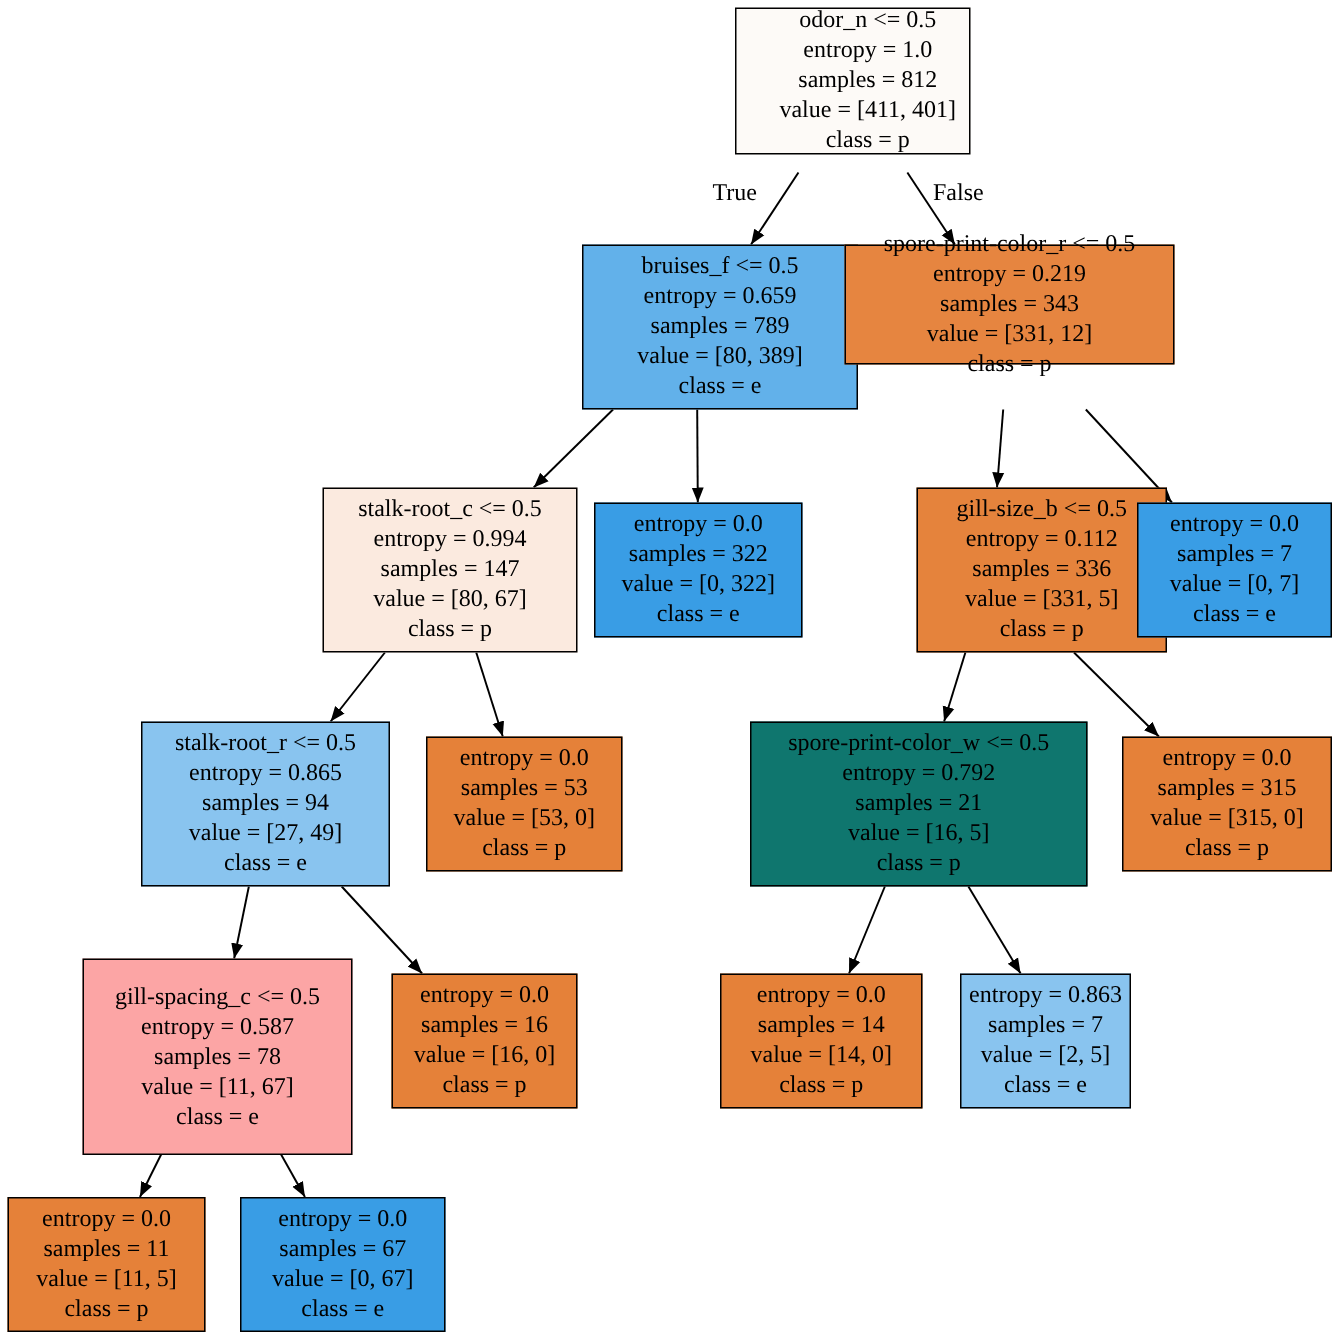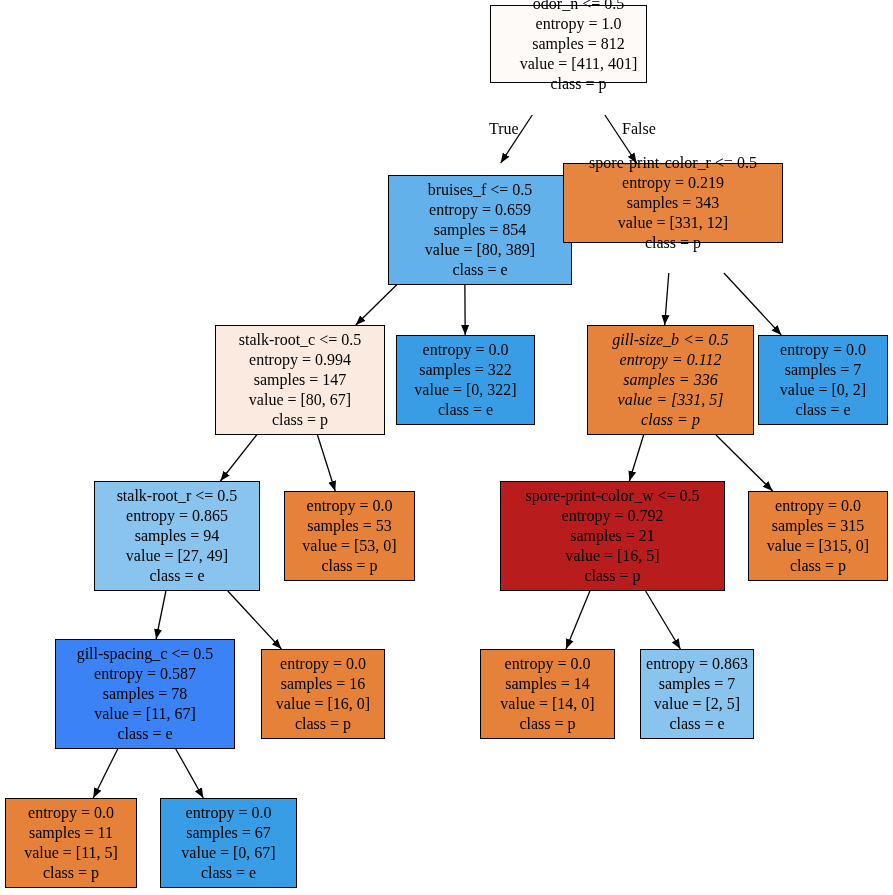--- a/index.html
+++ b/index.html
@@ -56,33 +56,33 @@
       <line x1="317.5" y1="435" x2="335.2" y2="491" stroke="#000000" stroke-width="1.3" marker-end="url(#arrowhead)"></line>
       <line x1="643.6" y1="435" x2="629.4" y2="481" stroke="#000000" stroke-width="1.3" marker-end="url(#arrowhead)"></line>
       <line x1="716.0" y1="435" x2="772.6" y2="491" stroke="#000000" stroke-width="1.3" marker-end="url(#arrowhead)"></line>
       <line x1="165.9" y1="591" x2="156.1" y2="639" stroke="#000000" stroke-width="1.3" marker-end="url(#arrowhead)"></line>
       <line x1="227.8" y1="591" x2="281.4" y2="649" stroke="#000000" stroke-width="1.3" marker-end="url(#arrowhead)"></line>
       <line x1="589.9" y1="591" x2="566.0" y2="649" stroke="#000000" stroke-width="1.3" marker-end="url(#arrowhead)"></line>
       <line x1="645.6" y1="591" x2="680.4" y2="649" stroke="#000000" stroke-width="1.3" marker-end="url(#arrowhead)"></line>
       <line x1="117.7" y1="749" x2="93.3" y2="798" stroke="#000000" stroke-width="1.3" marker-end="url(#arrowhead)"></line>
       <line x1="175.8" y1="749" x2="203.3" y2="798" stroke="#000000" stroke-width="1.3" marker-end="url(#arrowhead)"></line>
     </svg>
-    <div class="edge-label" style="left: 489px; top: 121px;">True</div>
+    <div class="edge-label" style="left: 475px; top: 121px;">True</div>
     <div class="edge-label" style="left: 622px; top: 121px;">False</div>
-    <div class="node" style="left: 490px; top: 5px; width: 157px; height: 78px; background: rgb(253, 250, 247); padding-left: 20px;">
+    <div class="node" style="left: 490px; top: 5px; width: 157px; height: 98px; background: rgb(253, 250, 247); padding-left: 20px;">
       <span>odor_n &lt;= 0.5</span>
       <span>entropy = 1.0</span>
       <span>samples = 812</span>
       <span>value = [411, 401]</span>
       <span>class = p</span>
     </div>
-    <div class="node" style="left: 388px; top: 163px; width: 184px; height: 110px; background: rgb(98, 177, 234); margin-top: 12px;">
+    <div class="node" style="left: 388px; top: 163px; width: 184px; height: 110px; background: rgb(98, 177, 234);">
       <span>bruises_f &lt;= 0.5</span>
       <span>entropy = 0.659</span>
-      <span>samples = 854</span>
+      <span>samples = 789</span>
       <span>value = [80, 389]</span>
       <span>class = e</span>
     </div>
     <div class="node" style="left: 563px; top: 163px; width: 220px; height: 80px; background: rgb(230, 133, 64);">
       <span>spore-print-color_r &lt;= 0.5</span>
       <span>entropy = 0.219</span>
       <span>samples = 343</span>
       <span>value = [331, 12]</span>
       <span>class = p</span>
     </div>
@@ -92,60 +92,60 @@
       <span>samples = 147</span>
       <span>value = [80, 67]</span>
       <span>class = p</span>
     </div>
     <div class="node" style="left: 396px; top: 335px; width: 139px; height: 90px; background: rgb(57, 157, 229);">
       <span>entropy = 0.0</span>
       <span>samples = 322</span>
       <span>value = [0, 322]</span>
       <span>class = e</span>
     </div>
-    <div class="node" style="left: 587px; top: 325px; width: 167px; height: 110px; background: rgb(229, 131, 60); font-style: italic;">
+    <div class="node" style="left: 611px; top: 325px; width: 167px; height: 110px; background: rgb(229, 131, 60);">
       <span>gill-size_b &lt;= 0.5</span>
       <span>entropy = 0.112</span>
       <span>samples = 336</span>
       <span>value = [331, 5]</span>
       <span>class = p</span>
     </div>
     <div class="node" style="left: 758px; top: 335px; width: 130px; height: 90px; background: rgb(57, 157, 229);">
       <span>entropy = 0.0</span>
       <span>samples = 7</span>
-      <span>value = [0, 2]</span>
+      <span>value = [0, 7]</span>
       <span>class = e</span>
     </div>
     <div class="node" style="left: 94px; top: 481px; width: 166px; height: 110px; background: rgb(137, 196, 239);">
       <span>stalk-root_r &lt;= 0.5</span>
       <span>entropy = 0.865</span>
       <span>samples = 94</span>
       <span>value = [27, 49]</span>
       <span>class = e</span>
     </div>
     <div class="node" style="left: 284px; top: 491px; width: 131px; height: 90px; background: rgb(229, 129, 57);">
       <span>entropy = 0.0</span>
       <span>samples = 53</span>
       <span>value = [53, 0]</span>
       <span>class = p</span>
     </div>
-    <div class="node" style="left: 500px; top: 481px; width: 225px; height: 110px; background: #b91c1c;">
+    <div class="node" style="left: 500px; top: 481px; width: 225px; height: 110px; background: #0f766e;">
       <span>spore-print-color_w &lt;= 0.5</span>
       <span>entropy = 0.792</span>
       <span>samples = 21</span>
       <span>value = [16, 5]</span>
       <span>class = p</span>
     </div>
     <div class="node" style="left: 748px; top: 491px; width: 140px; height: 90px; background: rgb(229, 129, 57);">
       <span>entropy = 0.0</span>
       <span>samples = 315</span>
       <span>value = [315, 0]</span>
       <span>class = p</span>
     </div>
-    <div class="node" style="left: 55px; top: 639px; width: 180px; height: 110px; background: #3b82f6;">
+    <div class="node" style="left: 55px; top: 639px; width: 180px; height: 131px; background: #fca5a5;">
       <span>gill-spacing_c &lt;= 0.5</span>
       <span>entropy = 0.587</span>
       <span>samples = 78</span>
       <span>value = [11, 67]</span>
       <span>class = e</span>
     </div>
     <div class="node" style="left: 261px; top: 649px; width: 124px; height: 90px; background: rgb(229, 129, 57);">
       <span>entropy = 0.0</span>
       <span>samples = 16</span>
       <span>value = [16, 0]</span>

